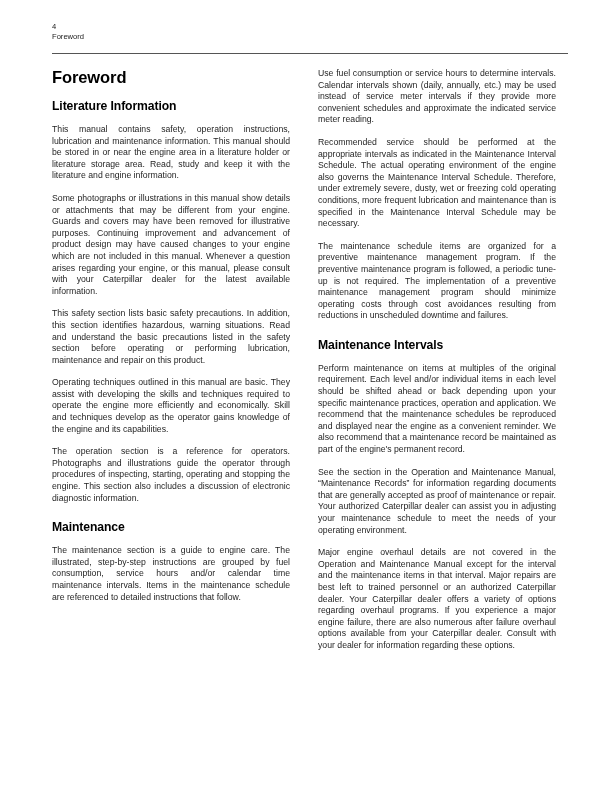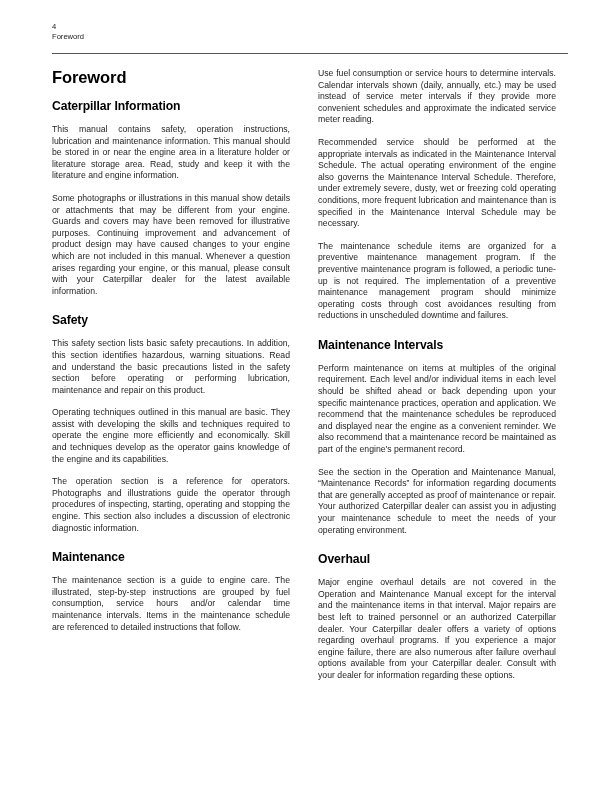--- a/index.html
+++ b/index.html
@@ -105,45 +105,43 @@
   </div>
 
   <div class="head-rule"></div>
 
   <div class="columns">
 
     <div class="col col-left">
 
       <h1 class="doc-title">Foreword</h1>
 
-      <h2 class="section-title first">Caterpillar Information</h2>
+      <h2 class="section-title first">Literature Information</h2>
       <p class="body-text">This manual contains safety, operation instructions, lubrication and maintenance information. This manual should be stored in or near the engine area in a literature holder or literature storage area. Read, study and keep it with the literature and engine information.</p>
       <p class="body-text">Some photographs or illustrations in this manual show details or attachments that may be different from your engine. Guards and covers may have been removed for illustrative purposes. Continuing improvement and advancement of product design may have caused changes to your engine which are not included in this manual. Whenever a question arises regarding your engine, or this manual, please consult with your Caterpillar dealer for the latest available information.</p>
 
-      <h2 class="section-title">Safety</h2>
       <p class="body-text">This safety section lists basic safety precautions. In addition, this section identifies hazardous, warning situations. Read and understand the basic precautions listed in the safety section before operating or performing lubrication, maintenance and repair on this product.</p>
 
       <p class="body-text">Operating techniques outlined in this manual are basic. They assist with developing the skills and techniques required to operate the engine more efficiently and economically. Skill and techniques develop as the operator gains knowledge of the engine and its capabilities.</p>
       <p class="body-text">The operation section is a reference for operators. Photographs and illustrations guide the operator through procedures of inspecting, starting, operating and stopping the engine. This section also includes a discussion of electronic diagnostic information.</p>
 
       <h2 class="section-title">Maintenance</h2>
       <p class="body-text">The maintenance section is a guide to engine care. The illustrated, step-by-step instructions are grouped by fuel consumption, service hours and/or calendar time maintenance intervals. Items in the maintenance schedule are referenced to detailed instructions that follow.</p>
 
     </div>
 
     <div class="col col-right">
 
       <p class="body-text">Use fuel consumption or service hours to determine intervals. Calendar intervals shown (daily, annually, etc.) may be used instead of service meter intervals if they provide more convenient schedules and approximate the indicated service meter reading.</p>
       <p class="body-text">Recommended service should be performed at the appropriate intervals as indicated in the Maintenance Interval Schedule. The actual operating environment of the engine also governs the Maintenance Interval Schedule. Therefore, under extremely severe, dusty, wet or freezing cold operating conditions, more frequent lubrication and maintenance than is specified in the Maintenance Interval Schedule may be necessary.</p>
       <p class="body-text">The maintenance schedule items are organized for a preventive maintenance management program. If the preventive maintenance program is followed, a periodic tune-up is not required. The implementation of a preventive maintenance management program should minimize operating costs through cost avoidances resulting from reductions in unscheduled downtime and failures.</p>
 
       <h2 class="section-title">Maintenance Intervals</h2>
       <p class="body-text">Perform maintenance on items at multiples of the original requirement. Each level and/or individual items in each level should be shifted ahead or back depending upon your specific maintenance practices, operation and application. We recommend that the maintenance schedules be reproduced and displayed near the engine as a convenient reminder. We also recommend that a maintenance record be maintained as part of the engine's permanent record.</p>
       <p class="body-text">See the section in the Operation and Maintenance Manual, “Maintenance Records” for information regarding documents that are generally accepted as proof of maintenance or repair. Your authorized Caterpillar dealer can assist you in adjusting your maintenance schedule to meet the needs of your operating environment.</p>
 
-      <h2 class="section-title">Overhaul</h2>
       <p class="body-text">Major engine overhaul details are not covered in the Operation and Maintenance Manual except for the interval and the maintenance items in that interval. Major repairs are best left to trained personnel or an authorized Caterpillar dealer. Your Caterpillar dealer offers a variety of options regarding overhaul programs. If you experience a major engine failure, there are also numerous after failure overhaul options available from your Caterpillar dealer. Consult with your dealer for information regarding these options.</p>
 
     </div>
 
   </div>
 
 </div>
 
 </body></html>

